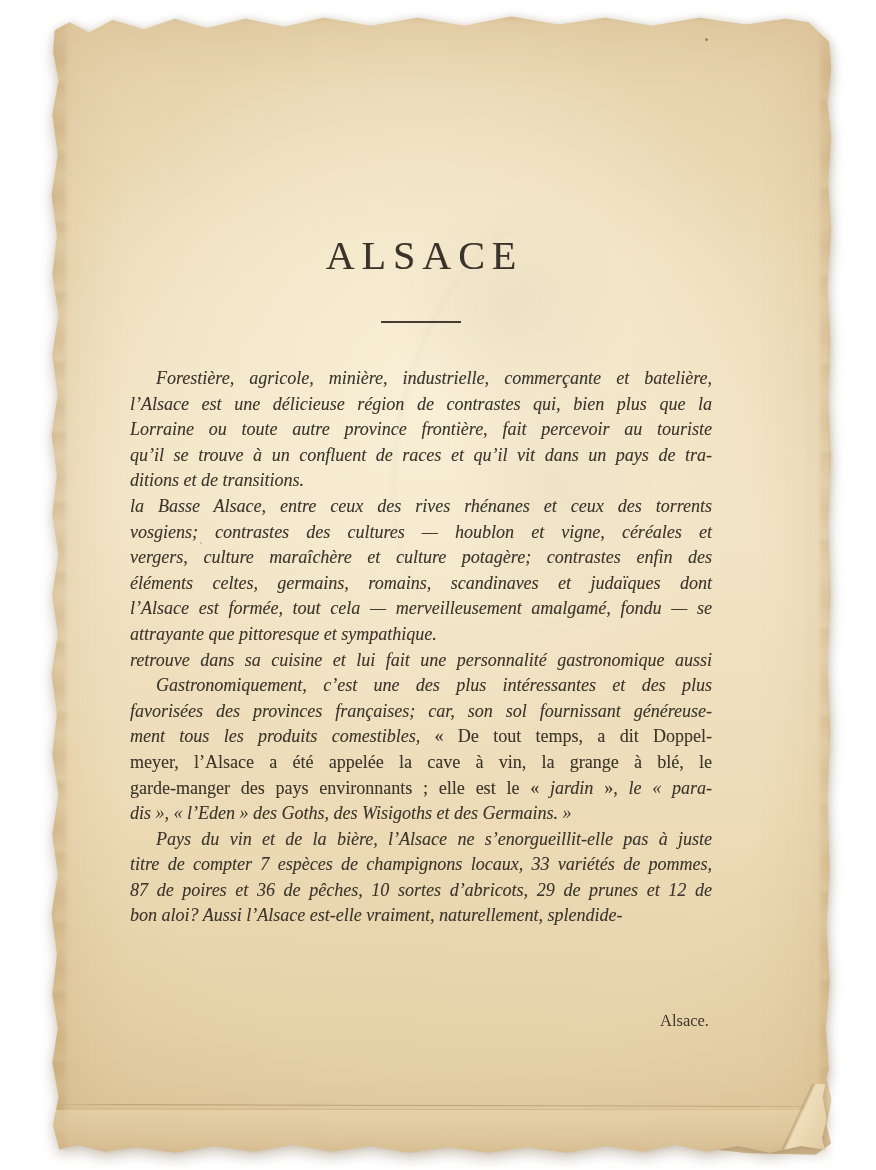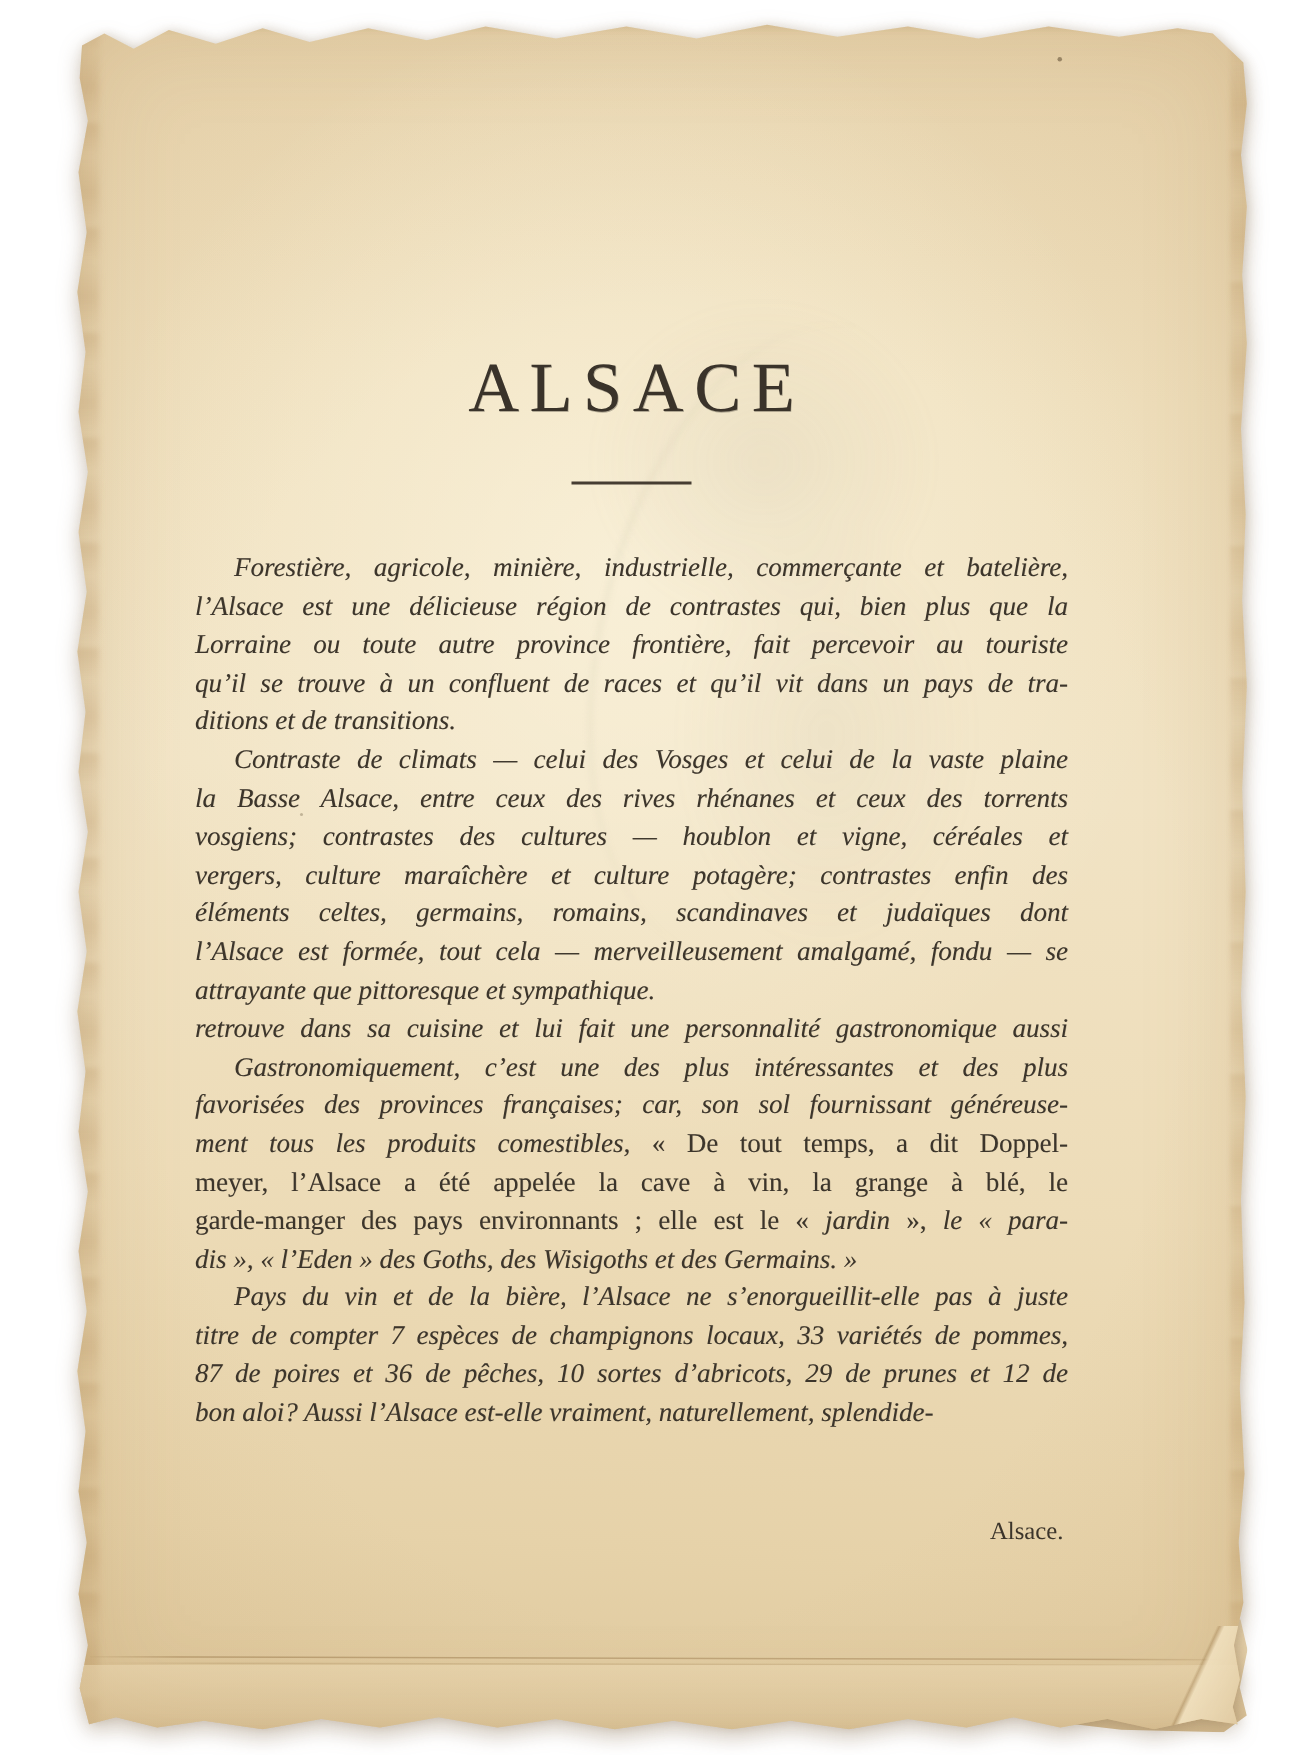--- a/index.html
+++ b/index.html
@@ -122,21 +122,21 @@
   .speck.s3 { left: 150px; top: 530px; width: 2px; height: 2px; opacity: 0.6; }
 
   
   .content {
     position: absolute; left: 80px; top: 0; width: 582px; height: 100%;
     color: #3c352b;
   }
   .title {
     position: absolute; top: 220px; left: 0; width: 100%;
     margin: 0;
-    font-size: 47px; font-weight: normal;
+    font-size: 40px; font-weight: normal;
     letter-spacing: 7px;
     text-align: center;
     text-indent: 7px; 
     color: #3a332a;
     text-shadow: 0.4px 0.4px 0 rgba(58, 51, 42, 0.35);
   }
   .rule {
     position: absolute; top: 309px; left: 50%; width: 80px; height: 2px;
     transform: translateX(-50%);
     background: #463d32;
@@ -181,21 +181,20 @@
 
       <div class="content">
         <h1 class="title">ALSACE</h1>
         <div class="rule"></div>
         <div class="text-block">
             <div class="line indent"><span class="ital">Forestière, agricole, minière, industrielle, commerçante et batelière,</span></div>
             <div class="line"><span class="ital">l’Alsace est une délicieuse région de contrastes qui, bien plus que la</span></div>
             <div class="line"><span class="ital">Lorraine ou toute autre province frontière, fait percevoir au touriste</span></div>
             <div class="line"><span class="ital">qu’il se trouve à un confluent de races et qu’il vit dans un pays de tra-</span></div>
             <div class="line last"><span class="ital">ditions et de transitions.</span></div>
-            <div class="line indent"><span class="ital">Contraste de climats — celui des Vosges et celui de la vaste plaine</span></div>
             <div class="line"><span class="ital">la Basse Alsace, entre ceux des rives rhénanes et ceux des torrents</span></div>
             <div class="line"><span class="ital">vosgiens; contrastes des cultures — houblon et vigne, céréales et</span></div>
             <div class="line"><span class="ital">vergers, culture maraîchère et culture potagère; contrastes enfin des</span></div>
             <div class="line"><span class="ital">éléments celtes, germains, romains, scandinaves et judaïques dont</span></div>
             <div class="line"><span class="ital">l’Alsace est formée, tout cela — merveilleusement amalgamé, fondu — se</span></div>
             <div class="line last"><span class="ital">attrayante que pittoresque et sympathique.</span></div>
             <div class="line"><span class="ital">retrouve dans sa cuisine et lui fait une personnalité gastronomique aussi</span></div>
             <div class="line indent"><span class="ital">Gastronomiquement, c’est une des plus intéressantes et des plus</span></div>
             <div class="line"><span class="ital">favorisées des provinces françaises; car, son sol fournissant généreuse-</span></div>
             <div class="line"><span class="ital">ment tous les produits comestibles, </span><span class="roman">« De tout temps, a dit Doppel-</span></div>

